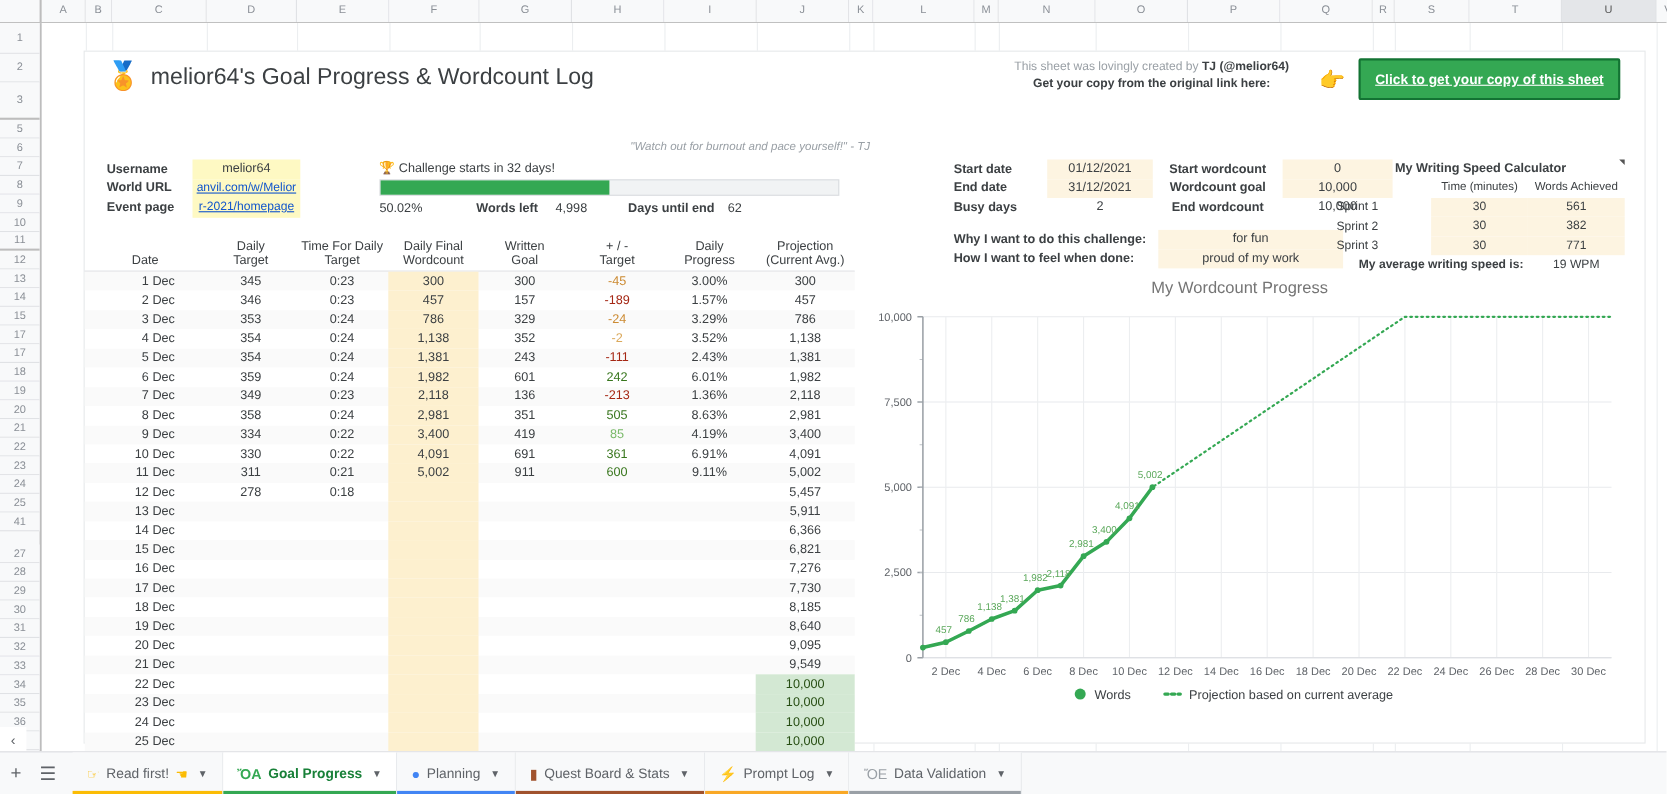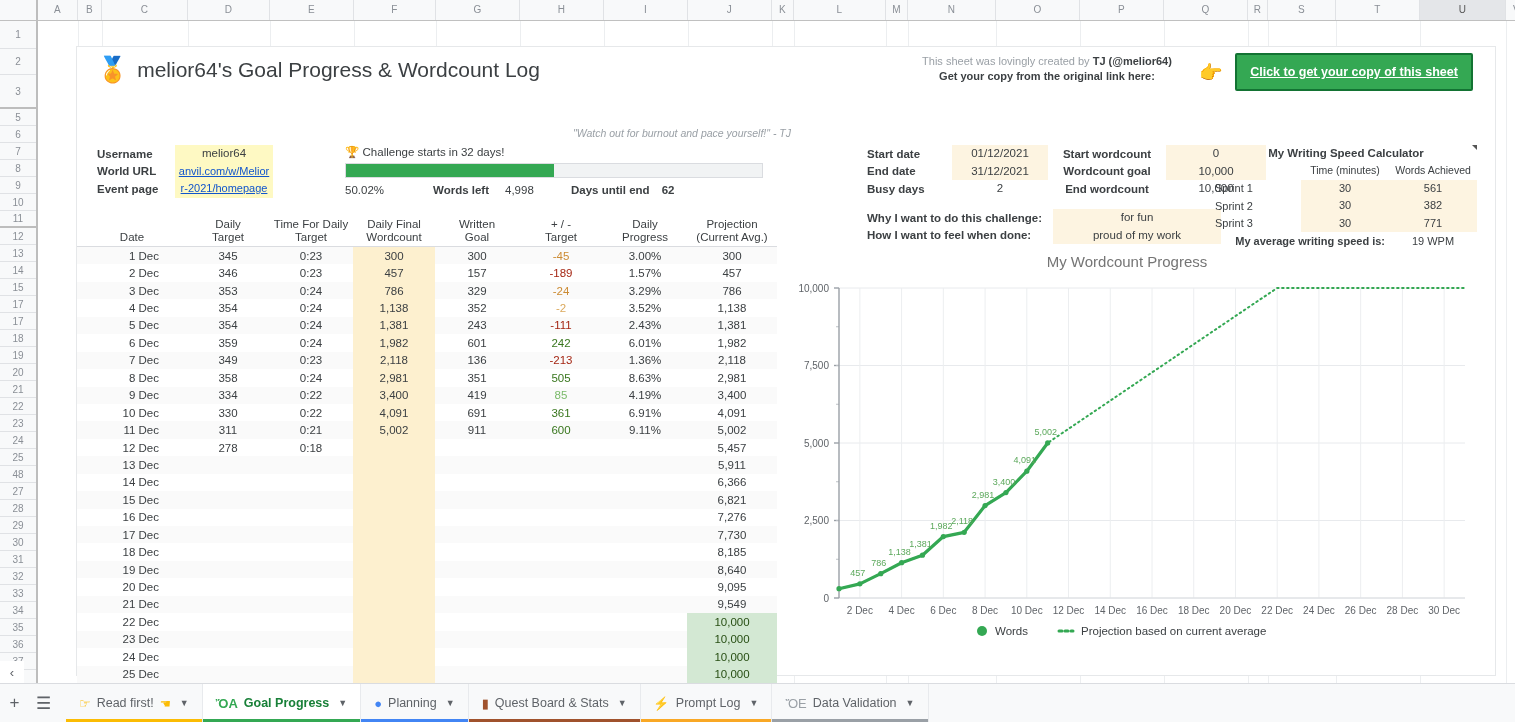--- a/index.html
+++ b/index.html
@@ -97,21 +97,21 @@
   .prog .hdr { font-size: 11.5px; color: #3c4043; margin-bottom: 4px; }
   .prog .bar {
     height: 15px; background: #f1f3f4; border: 1px solid #dadce0; position: relative;
   }
   .prog .bar .fill { position: absolute; left: 0; top: 0; bottom: 0; background: #34a853; }
   .prog .stats { display: flex; align-items: center; margin-top: 6px; font-size: 11.5px; color: #3c4043; }
   .prog .stats .pct { width: 88px; }
   .prog .stats .l1 { font-weight: 700; }
   .prog .stats .v1 { margin-left: 16px; width: 66px; }
   .prog .stats .l2 { font-weight: 700; }
-  .prog .stats .v2 { margin-left: 12px; font-weight: bold; }
+  .prog .stats .v2 { margin-left: 12px; }
 
   
   .dates { position: absolute; left: 790px; top: 98px; font-size: 11.5px; }
   .dates .r { display: flex; height: 17.5px; align-items: center; }
   .dates .l { width: 85px; font-weight: 700; color: #3c4043; }
   .dates .v { width: 96px; text-align: center; color: #3c4043; height: 17.5px; line-height: 17.5px; }
   .dates .v.cream { background: #fdf4e1; }
   .dates .l2 { width: 118px; font-weight: 700; color: #3c4043; text-align: center; }
   .dates .v2 { width: 100px; text-align: center; color: #3c4043; height: 17.5px; line-height: 17.5px; }
   .dates .v2.cream { background: #fdf4e1; }
@@ -246,22 +246,22 @@
     <div class="rh" style="height: 17px;">17</div>
     <div class="rh" style="height: 17px;">17</div>
     <div class="rh" style="height: 17px;">18</div>
     <div class="rh" style="height: 17px;">19</div>
     <div class="rh" style="height: 17px;">20</div>
     <div class="rh" style="height: 17px;">21</div>
     <div class="rh" style="height: 17px;">22</div>
     <div class="rh" style="height: 17px;">23</div>
     <div class="rh" style="height: 17px;">24</div>
     <div class="rh" style="height: 17px;">25</div>
-    <div class="rh" style="height: 17px;">48</div>
-    <div class="rh" style="height: 17px;">27</div>
+    <div class="rh" style="height: 17px;">41</div>
+    <div class="rh" style="height: 17px; margin-top: 12px;">27</div>
     <div class="rh" style="height: 17px;">28</div>
     <div class="rh" style="height: 17px;">29</div>
     <div class="rh" style="height: 17px;">30</div>
     <div class="rh" style="height: 17px;">31</div>
     <div class="rh" style="height: 17px;">32</div>
     <div class="rh" style="height: 17px;">33</div>
     <div class="rh" style="height: 17px;">34</div>
     <div class="rh" style="height: 17px;">35</div>
     <div class="rh" style="height: 17px;">36</div>
     <div class="rh" style="height: 17px;">37</div>

